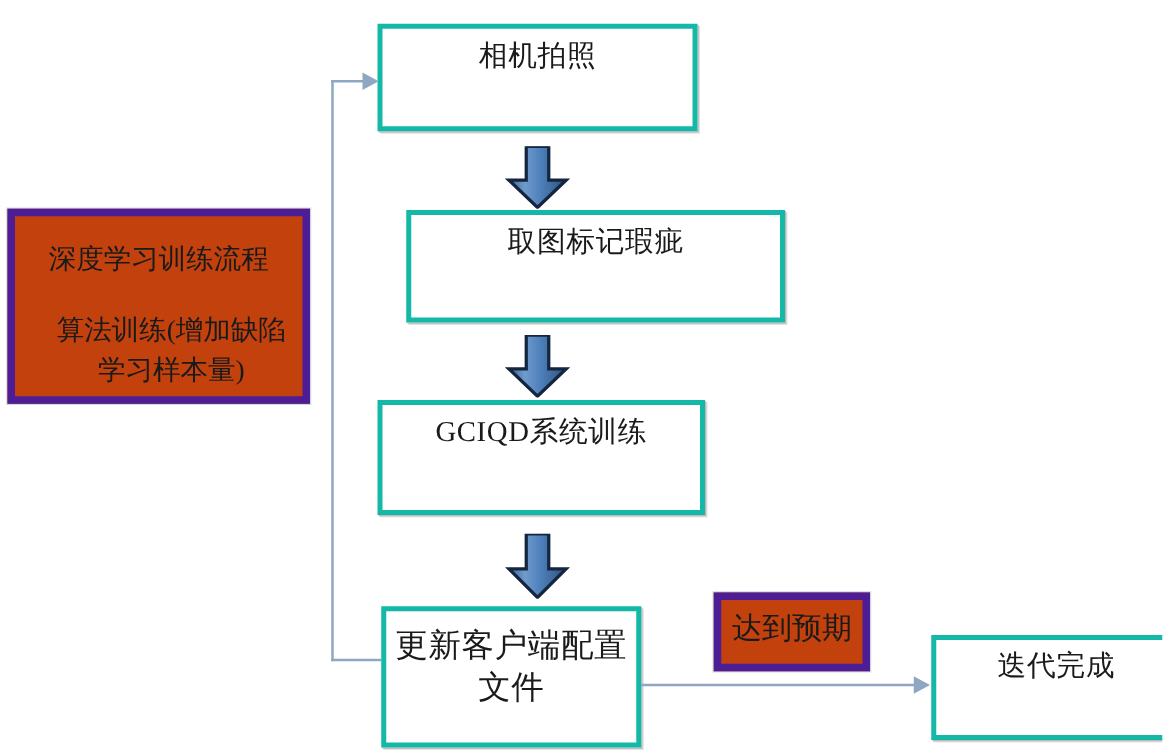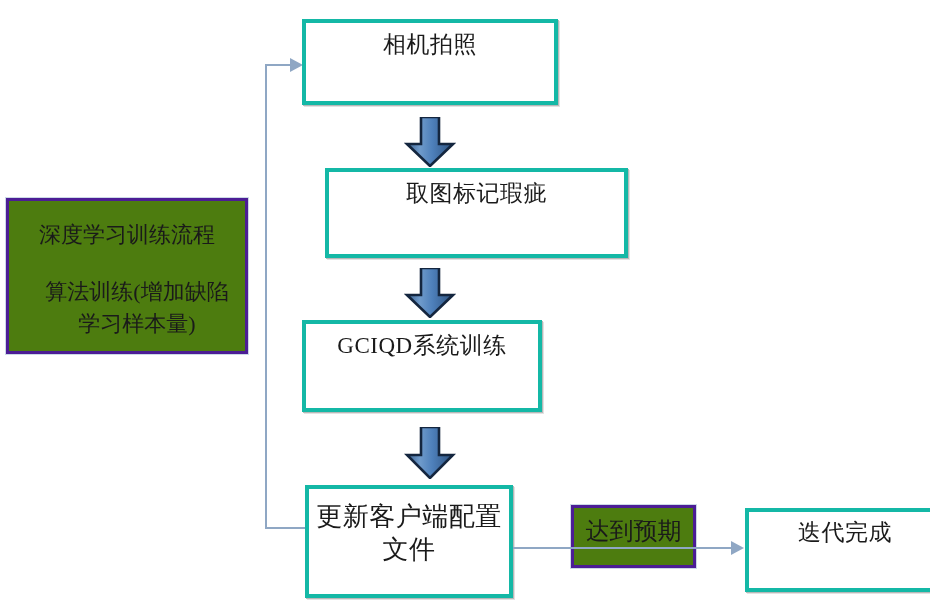--- a/index.html
+++ b/index.html
@@ -37,24 +37,23 @@
     font-size: 23px;
     line-height: 1.25;
     letter-spacing: 0.5px;
     white-space: pre-line;
   }
 
   
   .note-box {
     position: absolute;
     box-sizing: border-box;
-    background: #4d7c0f;
-    border: 3px solid #4c1d95;
+    background: #c2410c;
+    border: 6px solid #4c1d95;
     box-shadow: 0 0 0 1px #ccd9e6;
-    margin-top: 31px;
   }
   .note-label {
     position: absolute;
     left: 0;
     right: 0;
     text-align: center;
     color: #1a1a1a;
     font-size: 21px;
     line-height: 1.45;
     white-space: pre-line;
@@ -129,21 +128,21 @@
           <stop offset="0%" stop-color="#3c6291"></stop>
           <stop offset="28%" stop-color="#6f9bcb"></stop>
           <stop offset="55%" stop-color="#4e80bb"></stop>
           <stop offset="100%" stop-color="#2e527e"></stop>
         </linearGradient>
       </defs>
       <polygon points="17,0 35,0 35,27 49,27 26,49 3,27 17,27" fill="url(#agrad2)" stroke="#14263f" stroke-width="2.6" stroke-linejoin="miter"></polygon>
     </svg>
   </div>
 
-  <div class="proc-box" style="left:302px; top:320px; width:240px; height:92px;">
+  <div class="proc-box" style="left:302px; top:320px; width:262px; height:92px;">
     <div class="proc-label">GCIQD系统训练</div>
   </div>
 
   <div class="block-arrow" style="left:404px; top:427px; width:52px; height:52px;">
     <svg width="52" height="52" viewBox="0 0 52 52">
       <defs>
         <linearGradient id="agrad3" x1="0" y1="0" x2="1" y2="0">
           <stop offset="0%" stop-color="#3c6291"></stop>
           <stop offset="28%" stop-color="#6f9bcb"></stop>
           <stop offset="55%" stop-color="#4e80bb"></stop>

